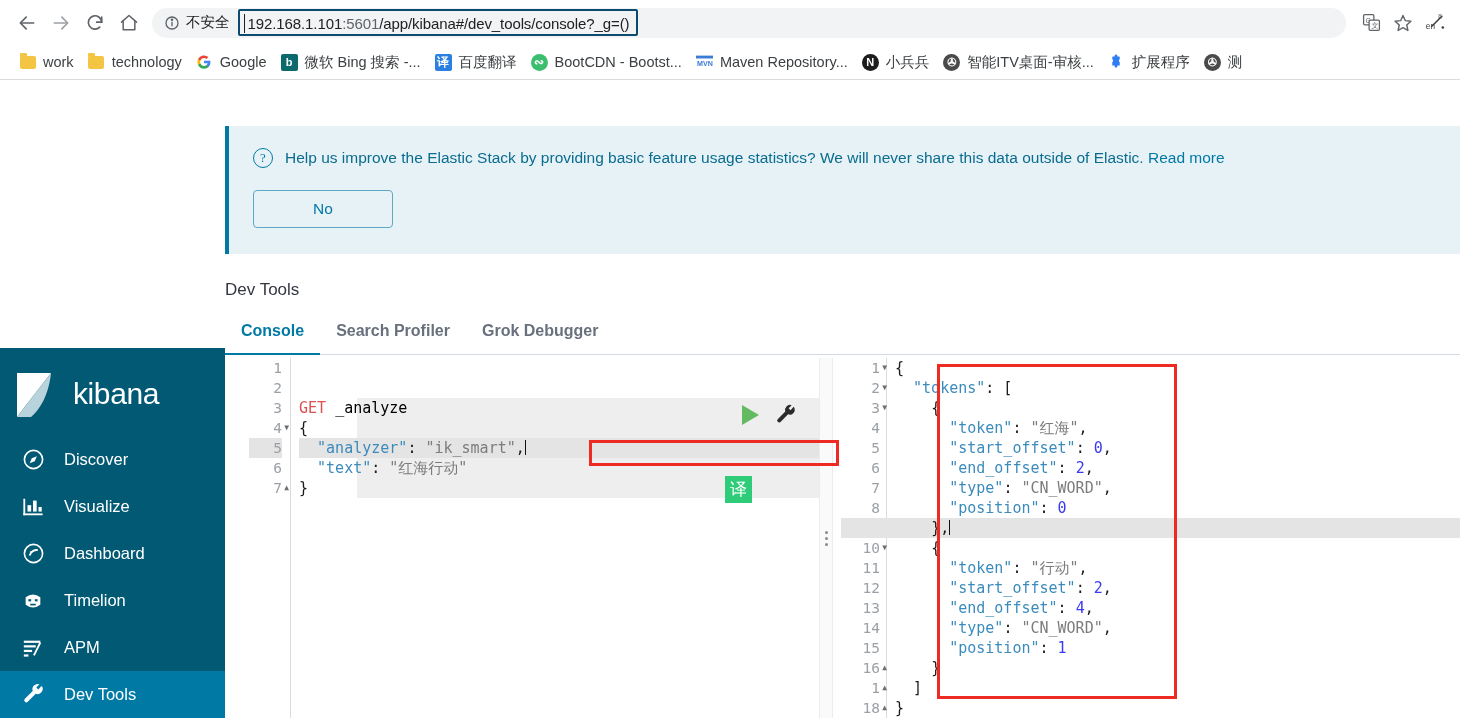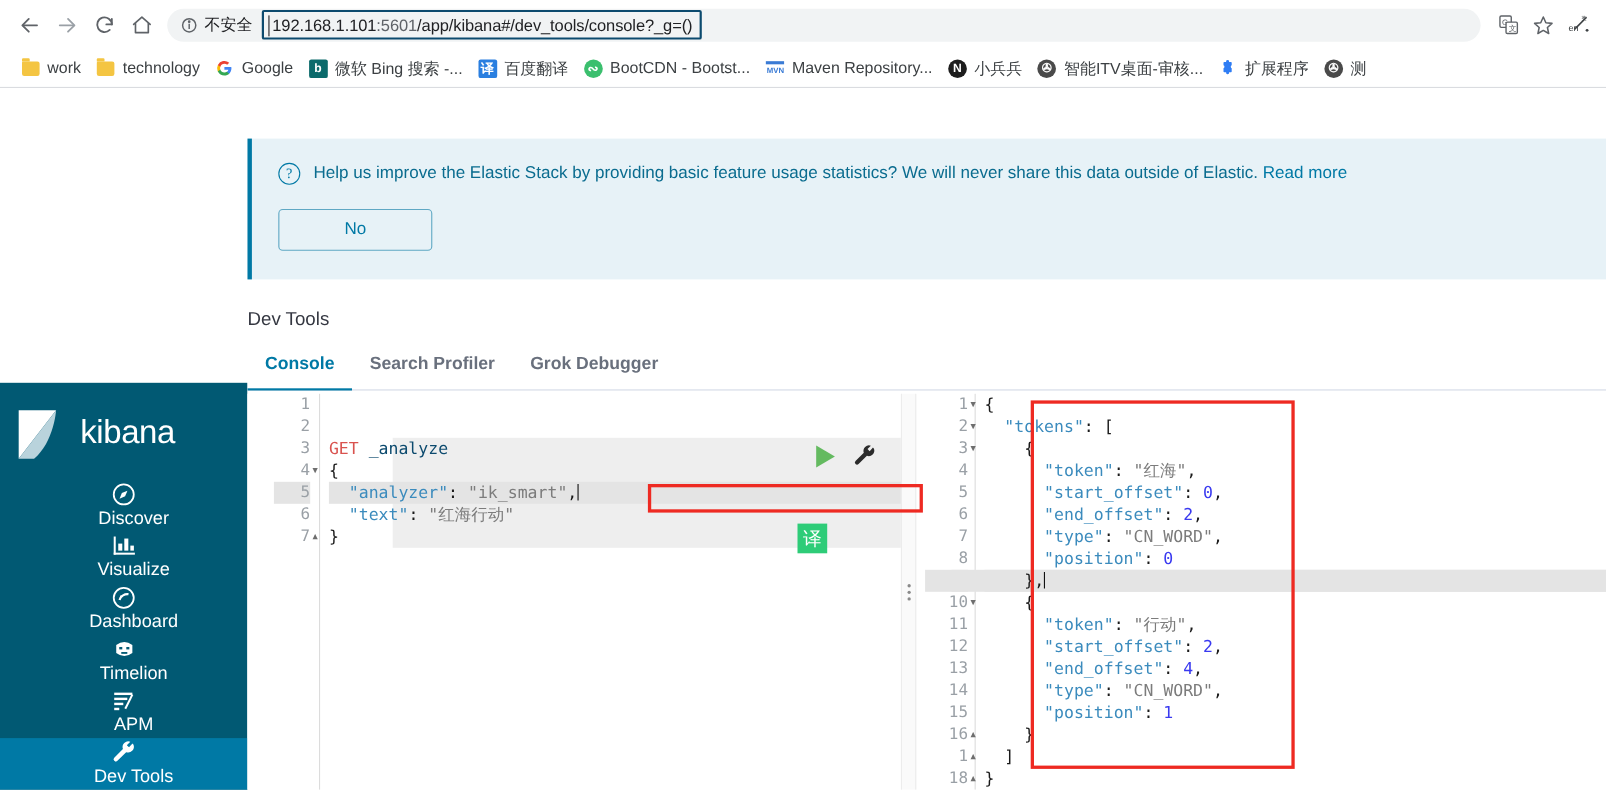--- a/index.html
+++ b/index.html
@@ -169,23 +169,23 @@
   .brand-name {
     font-size: 30px;
     color: #fff;
     margin-left: 16px;
     letter-spacing: -0.4px;
   }
   .nav-item {
     height: 47px;
     display: flex;
     align-items: center;
+    padding-left: 20px;
     cursor: pointer;
     color: #e6f2f7;
-    flex-direction: column;
   }
   .nav-item.active { background: #0079a5; color: #fff; }
   .nav-ico {
     width: 26px; height: 26px;
     flex: 0 0 auto;
     display: flex; align-items: center; justify-content: center;
     color: #fff;
   }
   .nav-label {
     font-size: 16.5px;
@@ -342,21 +342,21 @@
   }
   .cl {
     height: 20px;
     line-height: 20px;
     white-space: pre;
     font-size: 15px;
   }
   .cl.hl { background: #e4e4e4; }
 
   .tok-method { color: #d9534f; }
-  .tok-url { color: #0c4a6e; }
+  .tok-url { color: #000000; }
   .tok-key { color: #3b8bbd; }
   .tok-str { color: #7c7c7c; }
   .tok-num { color: #3a3af0; }
   .tok-punc { color: #1a1a1a; }
 
   .editor-bg-shade {
     position: absolute;
     left: 66px; right: 0; top: 40px;
     height: 100px;
     background: #eeeeee;

